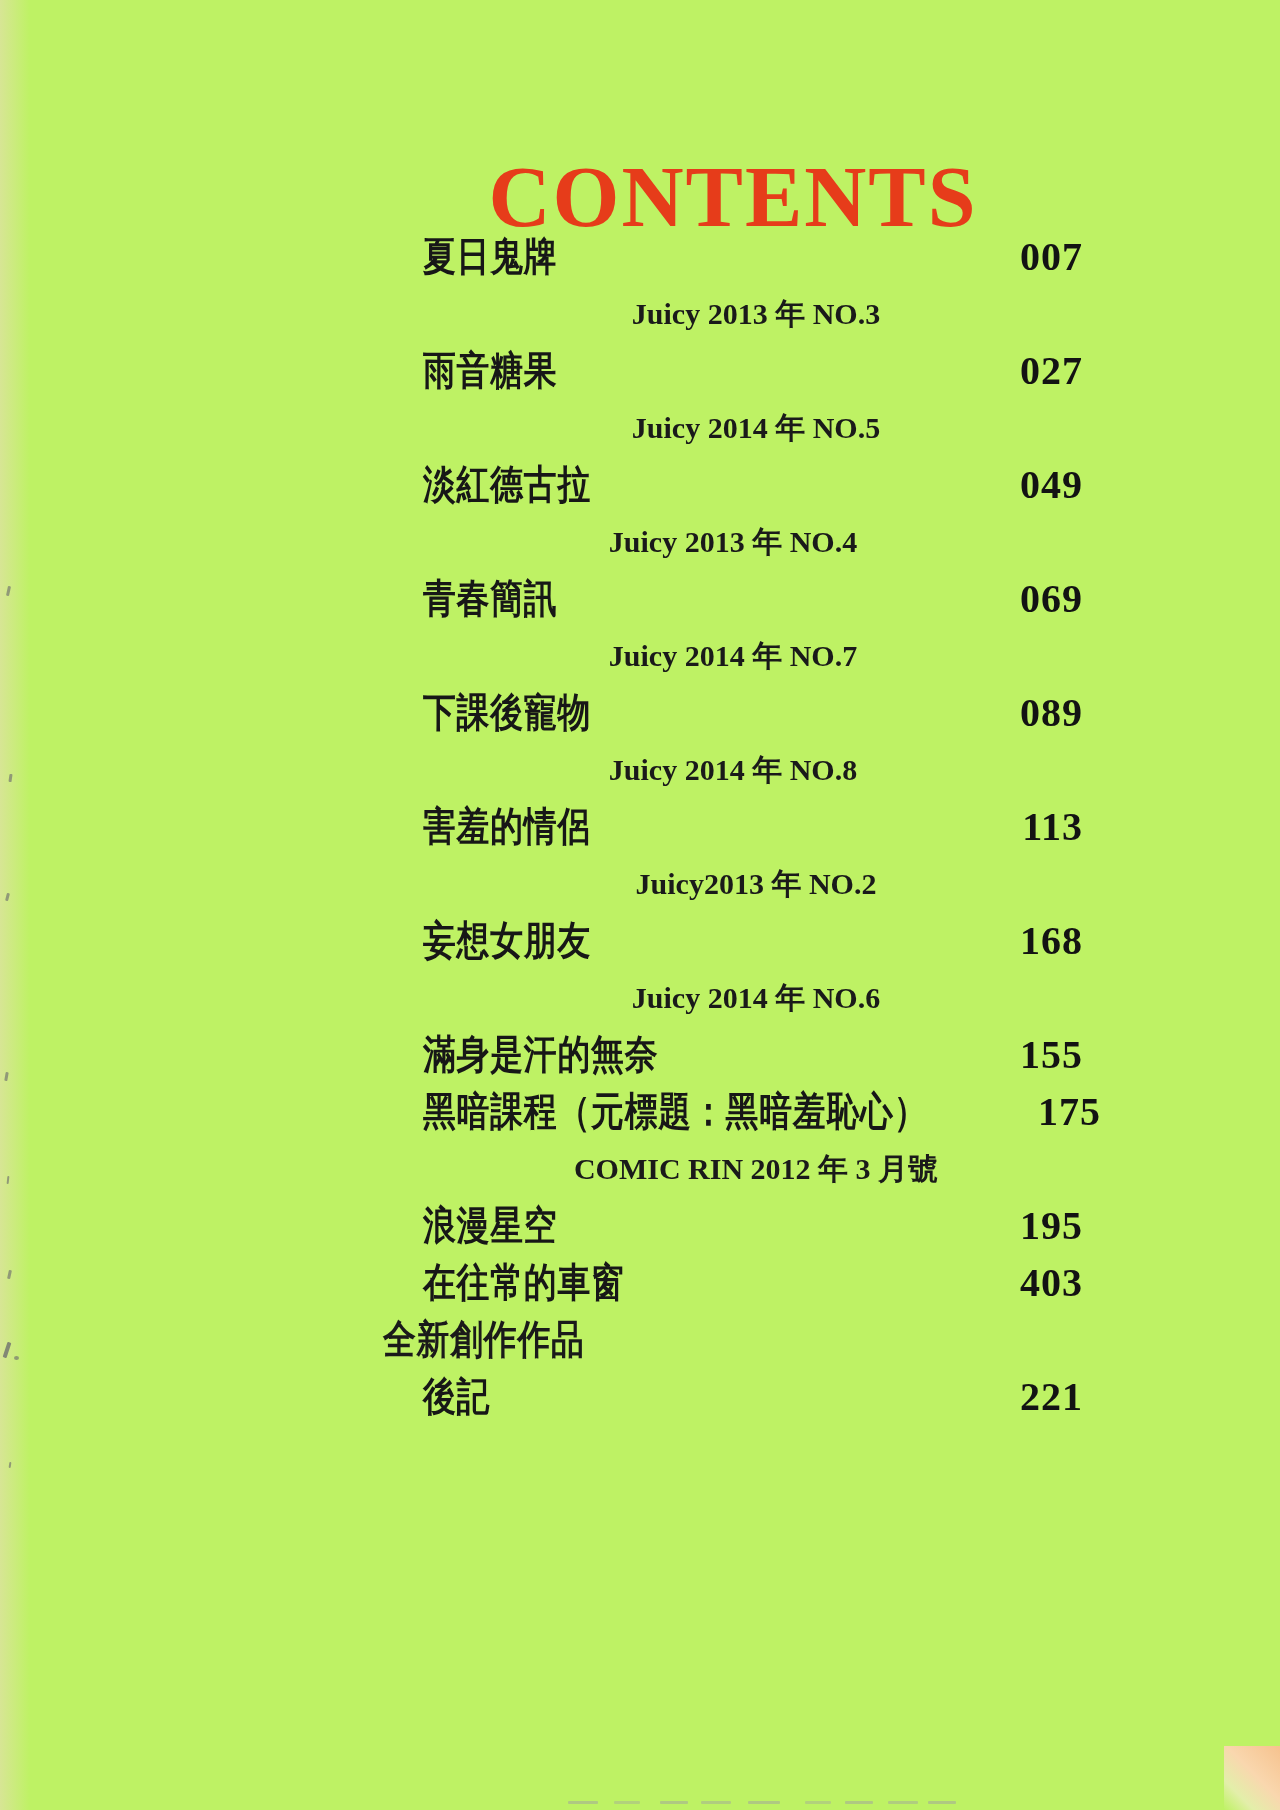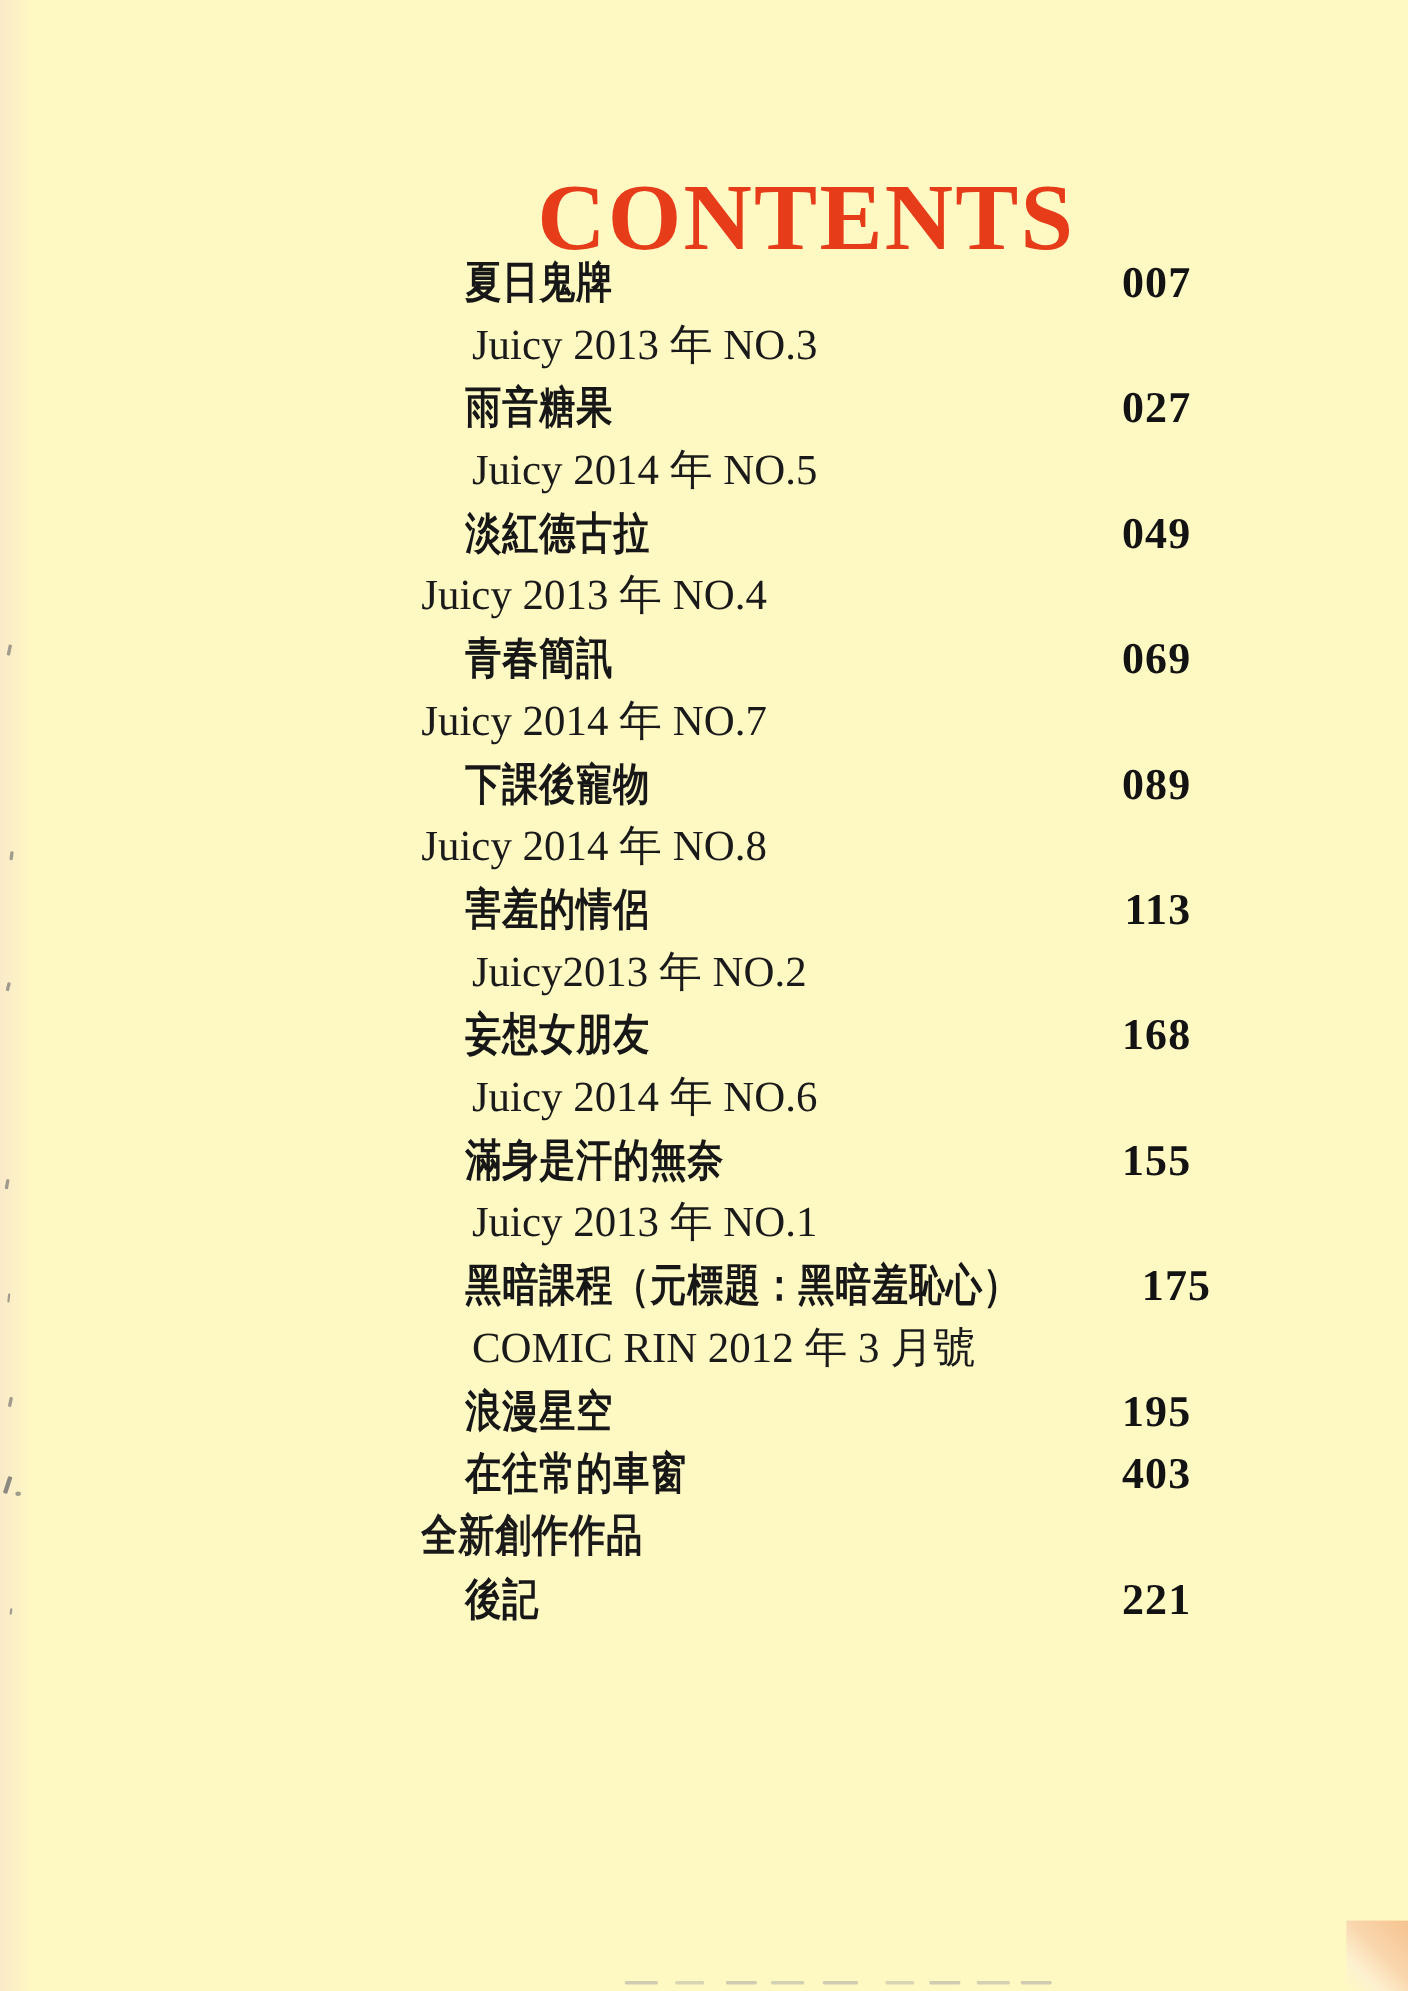--- a/index.html
+++ b/index.html
@@ -3,21 +3,21 @@
 <meta charset="utf-8">
 <style>
   html, body { margin: 0; padding: 0; }
   body {
     width: 1280px; height: 1810px;
     background: #ffffff;
     position: relative;
     overflow: hidden;
     font-family: "Liberation Sans", sans-serif;
   }
-  .page { position: absolute; inset: 0; background: #fef9c3; }
+  .page { position: absolute; inset: 0; background: #bef264; }
 
   
   .left-tint {
     position: absolute; left: 0; top: 0; bottom: 0; width: 30px;
     background: linear-gradient(to right, rgba(246,214,208,0.45), rgba(246,214,208,0));
     pointer-events: none;
   }
 
   
   .contents-title {
@@ -61,22 +61,23 @@
     text-align: right;
     letter-spacing: 1px;
   }
   .entry-sub {
     height: 57px; line-height: 57px;
     white-space: nowrap;
     color: #1a1a1a;
   }
   .entry-sub.sub-latin {
     font-family: "Liberation Serif", serif;
-    font-weight: normal;
-    font-size: 39px;
+    font-weight: bold;
+    font-size: 30px;
+    text-align: center;
   }
   .entry-sub.sub-cjk {
     font-family: "Liberation Sans", sans-serif;
     font-weight: bold;
     font-size: 40px;
     letter-spacing: 1px;
     transform: scaleX(0.82);
     transform-origin: left center;
   }
   .entry-sub.indent { margin-left: 46px; }
@@ -181,21 +182,20 @@
       <span class="entry-page">168</span>
     </div>
     <div class="entry-sub sub-latin indent">Juicy 2014 年 NO.6</div>
   </div>
 
   <div class="toc-entry">
     <div class="entry-main">
       <span class="entry-title">滿身是汗的無奈</span>
       <span class="entry-page">155</span>
     </div>
-    <div class="entry-sub sub-latin indent">Juicy 2013 年 NO.1</div>
   </div>
 
   <div class="toc-entry">
     <div class="entry-main">
       <span class="entry-title">黑暗課程（元標題：黑暗羞恥心）</span>
       <span class="entry-page">175</span>
     </div>
     <div class="entry-sub sub-latin indent">COMIC RIN  2012 年 3 月號</div>
   </div>
 

